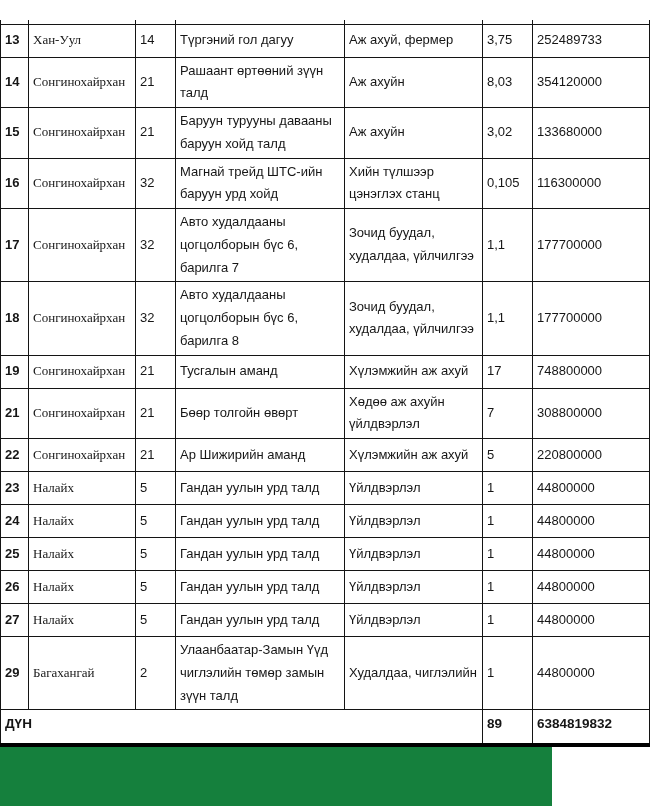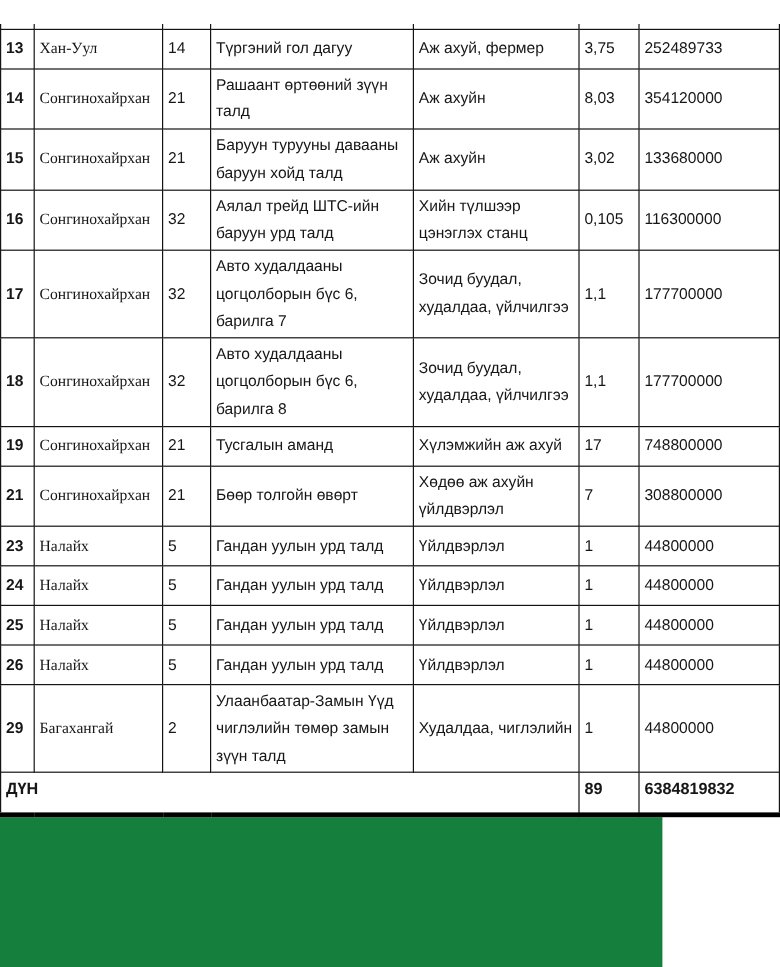--- a/index.html
+++ b/index.html
@@ -86,21 +86,21 @@
     <td class="col-khoroo">21</td>
     <td class="col-location">Баруун турууны давааны баруун хойд талд</td>
     <td class="col-activity">Аж ахуйн</td>
     <td class="col-area">3,02</td>
     <td class="col-amount">133680000</td>
   </tr>
         <tr class="data-row">
     <td class="col-no">16</td>
     <td class="col-district">Сонгинохайрхан</td>
     <td class="col-khoroo">32</td>
-    <td class="col-location">Аялал трейд ШТС-ийн баруун урд талд</td>
+    <td class="col-location">Магнай трейд ШТС-ийн баруун урд хойд</td>
     <td class="col-activity">Хийн түлшээр цэнэглэх станц</td>
     <td class="col-area">0,105</td>
     <td class="col-amount">116300000</td>
   </tr>
         <tr class="data-row">
     <td class="col-no">17</td>
     <td class="col-district">Сонгинохайрхан</td>
     <td class="col-khoroo">32</td>
     <td class="col-location">Авто худалдааны цогцолборын бүс 6, барилга 7</td>
     <td class="col-activity">Зочид буудал, худалдаа, үйлчилгээ</td>
@@ -128,20 +128,29 @@
         <tr class="data-row">
     <td class="col-no">21</td>
     <td class="col-district">Сонгинохайрхан</td>
     <td class="col-khoroo">21</td>
     <td class="col-location">Бөөр толгойн өвөрт</td>
     <td class="col-activity">Хөдөө аж ахуйн үйлдвэрлэл</td>
     <td class="col-area">7</td>
     <td class="col-amount">308800000</td>
   </tr>
         <tr class="data-row">
+    <td class="col-no">22</td>
+    <td class="col-district">Сонгинохайрхан</td>
+    <td class="col-khoroo">21</td>
+    <td class="col-location">Ар Шижирийн аманд</td>
+    <td class="col-activity">Хүлэмжийн аж ахуй</td>
+    <td class="col-area">5</td>
+    <td class="col-amount">220800000</td>
+  </tr>
+        <tr class="data-row">
     <td class="col-no">23</td>
     <td class="col-district">Налайх</td>
     <td class="col-khoroo">5</td>
     <td class="col-location">Гандан уулын урд талд</td>
     <td class="col-activity">Үйлдвэрлэл</td>
     <td class="col-area">1</td>
     <td class="col-amount">44800000</td>
   </tr>
         <tr class="data-row">
     <td class="col-no">24</td>
@@ -156,20 +165,29 @@
     <td class="col-no">25</td>
     <td class="col-district">Налайх</td>
     <td class="col-khoroo">5</td>
     <td class="col-location">Гандан уулын урд талд</td>
     <td class="col-activity">Үйлдвэрлэл</td>
     <td class="col-area">1</td>
     <td class="col-amount">44800000</td>
   </tr>
         <tr class="data-row">
     <td class="col-no">26</td>
+    <td class="col-district">Налайх</td>
+    <td class="col-khoroo">5</td>
+    <td class="col-location">Гандан уулын урд талд</td>
+    <td class="col-activity">Үйлдвэрлэл</td>
+    <td class="col-area">1</td>
+    <td class="col-amount">44800000</td>
+  </tr>
+        <tr class="data-row">
+    <td class="col-no">27</td>
     <td class="col-district">Налайх</td>
     <td class="col-khoroo">5</td>
     <td class="col-location">Гандан уулын урд талд</td>
     <td class="col-activity">Үйлдвэрлэл</td>
     <td class="col-area">1</td>
     <td class="col-amount">44800000</td>
   </tr>
         <tr class="data-row">
     <td class="col-no">29</td>
     <td class="col-district">Багахангай</td>

